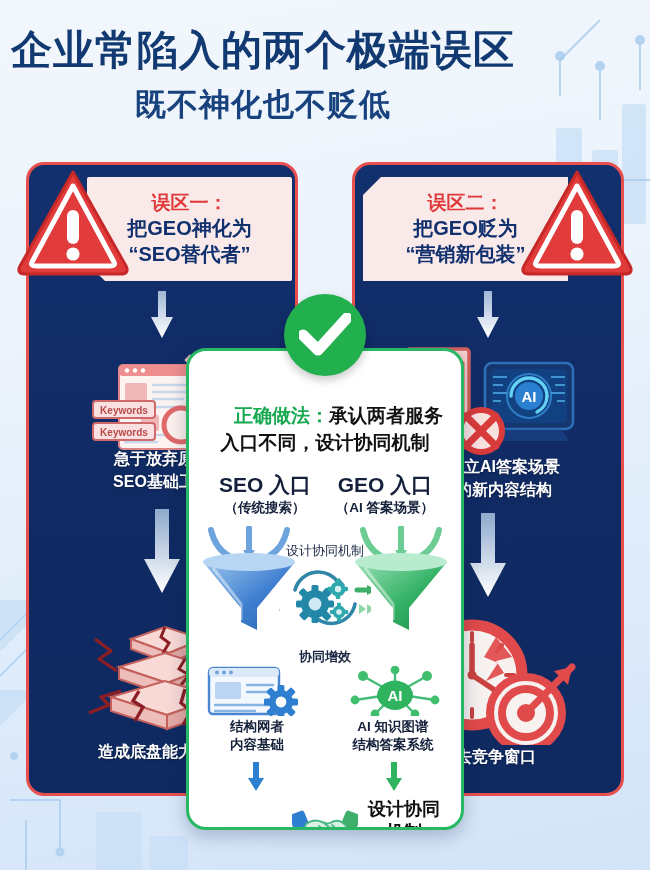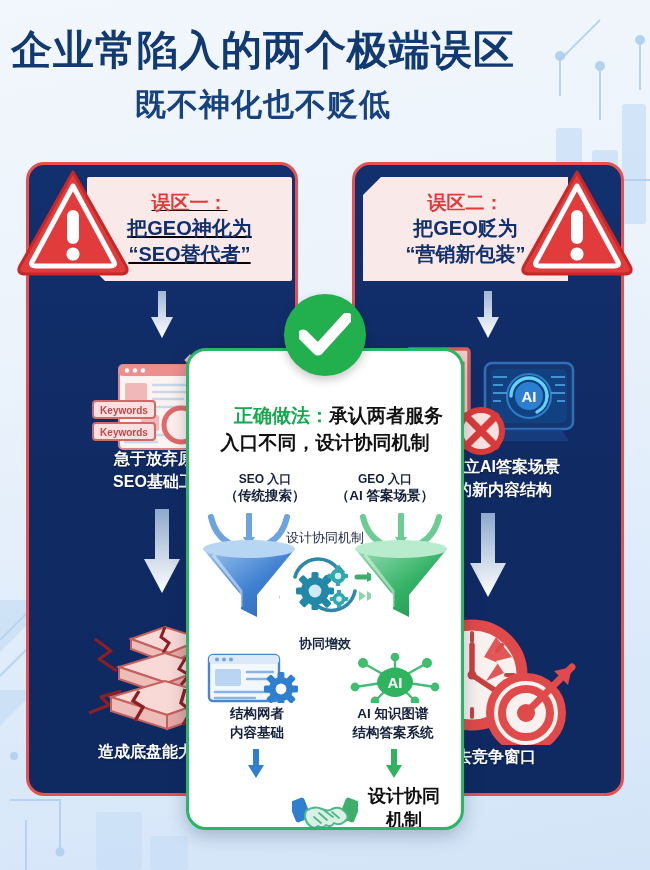--- a/index.html
+++ b/index.html
@@ -46,21 +46,20 @@
   .warn-box {
     position: absolute; top: 12px; width: 205px; height: 104px;
     background: #fae9e9;
     z-index: 4;
     display: flex; flex-direction: column; align-items: center; justify-content: center;
   }
   .warn-left {
     left: 58px;
     clip-path: polygon(0 0, 100% 0, 100% 100%, 18px 100%, 0 calc(100% - 18px));
     border-radius: 2px;
-    text-decoration: underline;
   }
   .warn-right {
     left: 8px;
     clip-path: polygon(18px 0, 100% 0, 100% 100%, 0 100%, 0 18px);
   }
   .warn-kicker { font-size: 19px; font-weight: 700; color: #e0393a; line-height: 1.25; }
   .warn-line { font-size: 20px; font-weight: 700; color: #10306e; line-height: 1.3; white-space: nowrap; }
 
   
   .tri-icon { position: absolute; top: 4px; width: 118px; height: 112px; z-index: 5; }
@@ -104,21 +103,21 @@
     text-align: center; font-size: 19px; font-weight: 700;
     color: #111; line-height: 1.42;
   }
   .card-head .grn { color: #17a94f; margin-left: 27px; }
 
   .funnel-labels {
     display: flex; justify-content: space-between;
     padding: 0 20px; margin-top: 14px;
   }
   .fl { width: 112px; text-align: center; color: #15203a; }
-  .fl-t { font-size: 12px; font-weight: 700; line-height: 1.35; }
+  .fl-t { font-size: 21px; font-weight: 700; line-height: 1.35; }
   .fl-s { font-size: 13.5px; font-weight: 700; line-height: 1.35; }
 
   .funnel-row { position: relative; height: 128px; margin-top: 2px; }
   .funnel { position: absolute; top: 6px; width: 104px; height: 112px; }
   .funnel-l { left: 8px; }
   .funnel-r { right: 8px; }
 
   .mech-label {
     position: absolute; left: 50%; top: 22px; transform: translateX(-50%);
     font-size: 13px; font-weight: 400; color: #1a2742; white-space: nowrap;

